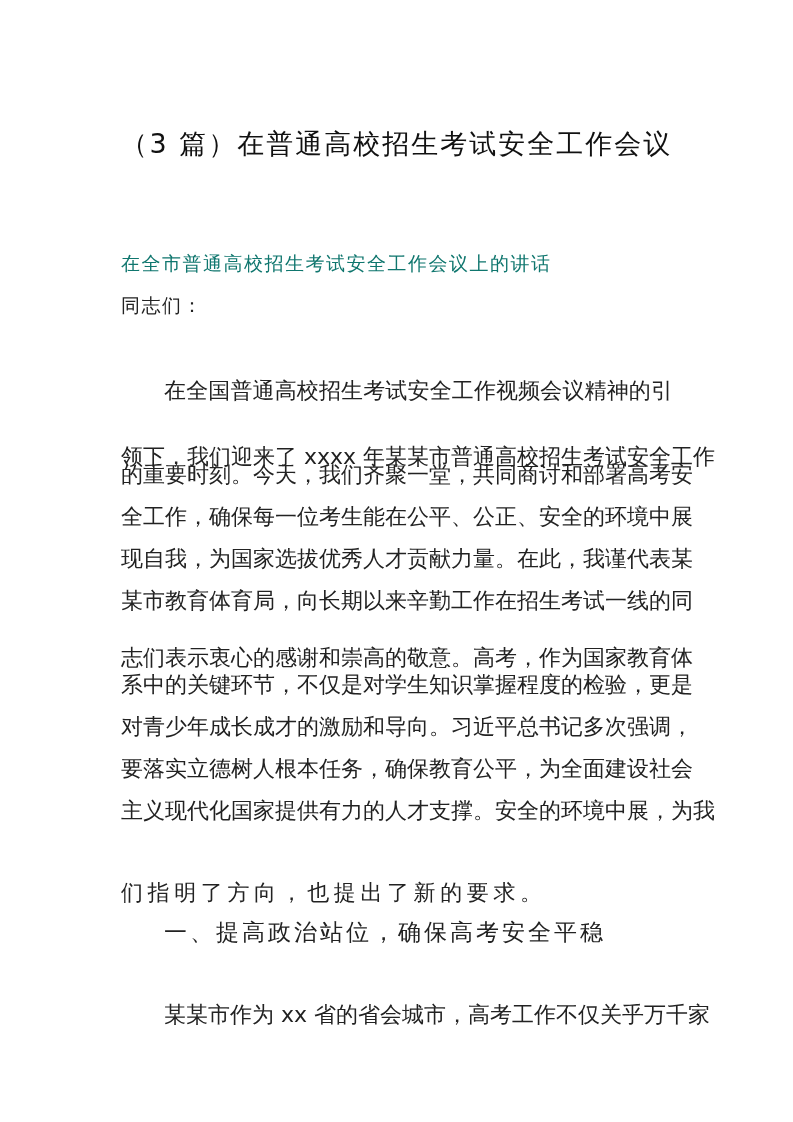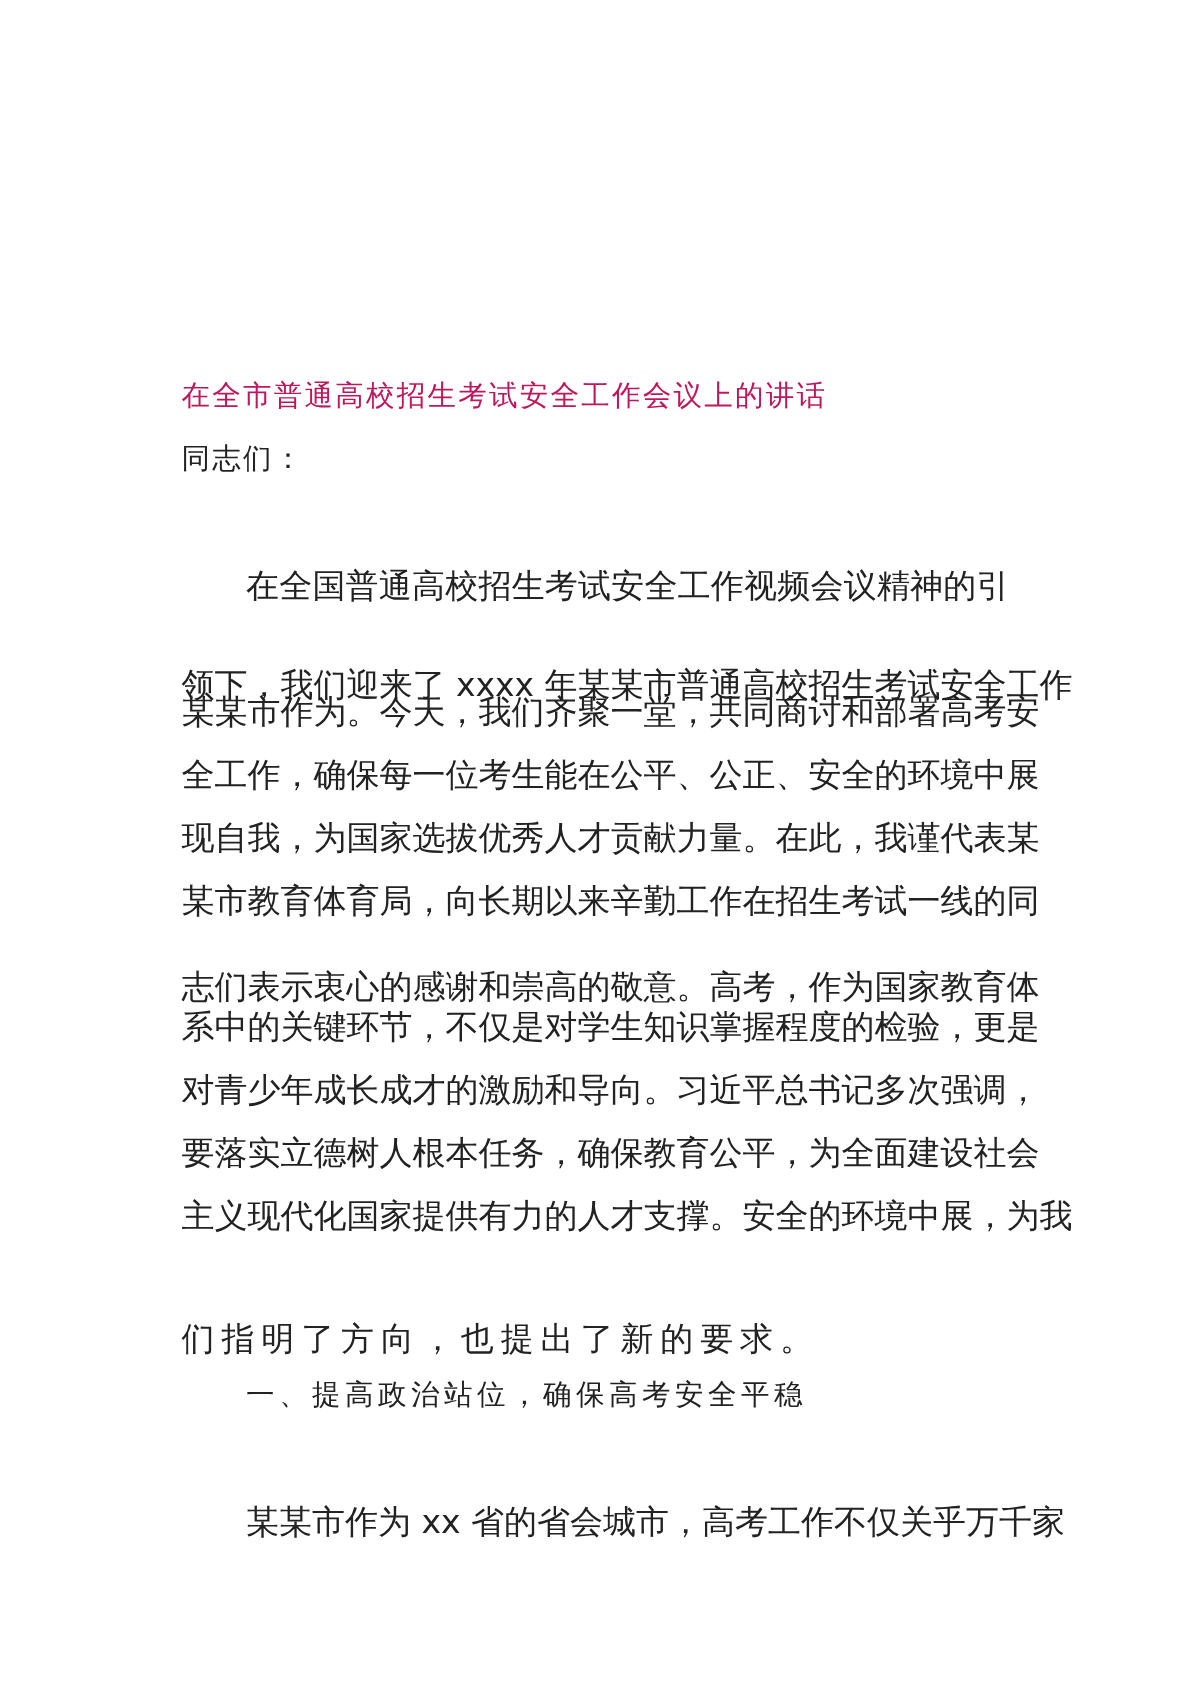--- a/index.html
+++ b/index.html
@@ -34,21 +34,21 @@
     white-space: nowrap;
   }
   .title-line.l1 { top: 126px; }
   .title-line.l2 { top: 175px; }
   .subtitle {
     position: absolute;
     left: 121px;
     top: 251px;
     font-size: 19px;
     letter-spacing: 1.5px;
-    color: #be185d;
+    color: #0f766e;
     white-space: nowrap;
   }
   .salutation {
     position: absolute;
     left: 121px;
     top: 293px;
     font-size: 19px;
     letter-spacing: 1.5px;
     color: #222222;
     white-space: nowrap;
@@ -64,40 +64,41 @@
     text-align: justify;
     text-align-last: justify;
     letter-spacing: 0px;
   }
   .para-line.indent { left: 164px; width: 509px; }
   .para-line.last { text-align-last: left; letter-spacing: 4.6px; margin-top: 40px; }
   .heading1 {
     position: absolute;
     left: 164px;
     top: 917px;
-    font-size: 19px;
+    font-size: 23px;
     letter-spacing: 3px;
     color: #222222;
     white-space: nowrap;
     text-align: right;
   }
 </style>
 </head>
 <body>
 
 <div class="page">
 
+  <div class="title-line l1">（3 篇）在普通高校招生考试安全工作会议</div>
 
   <div class="subtitle">在全市普通高校招生考试安全工作会议上的讲话</div>
   <div class="salutation">同志们：</div>
 
   <div>
     <div class="para-line indent" style="top:376px">在全国普通高校招生考试安全工作视频会议精神的引</div>
     <div class="para-line" style="top:442px">领下，我们迎来了 xxxx 年某某市普通高校招生考试安全工作</div>
-    <div class="para-line" style="top:460px">某某市作为。今天，我们齐聚一堂，共同商讨和部署高考安</div>
+    <div class="para-line" style="top:460px">的重要时刻。今天，我们齐聚一堂，共同商讨和部署高考安</div>
     <div class="para-line" style="top:502px">全工作，确保每一位考生能在公平、公正、安全的环境中展</div>
     <div class="para-line" style="top:544px">现自我，为国家选拔优秀人才贡献力量。在此，我谨代表某</div>
     <div class="para-line" style="top:586px">某市教育体育局，向长期以来辛勤工作在招生考试一线的同</div>
     <div class="para-line" style="top:643px">志们表示衷心的感谢和崇高的敬意。高考，作为国家教育体</div>
     <div class="para-line" style="top:670px">系中的关键环节，不仅是对学生知识掌握程度的检验，更是</div>
     <div class="para-line" style="top:712px">对青少年成长成才的激励和导向。习近平总书记多次强调，</div>
     <div class="para-line" style="top:754px">要落实立德树人根本任务，确保教育公平，为全面建设社会</div>
     <div class="para-line" style="top:796px">主义现代化国家提供有力的人才支撑。安全的环境中展，为我</div>
     <div class="para-line last" style="top:838px">们指明了方向，也提出了新的要求。</div>
   </div>

